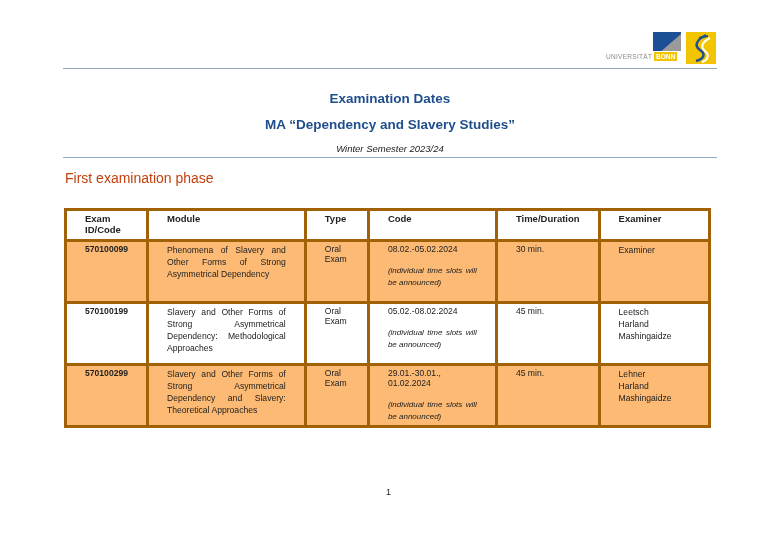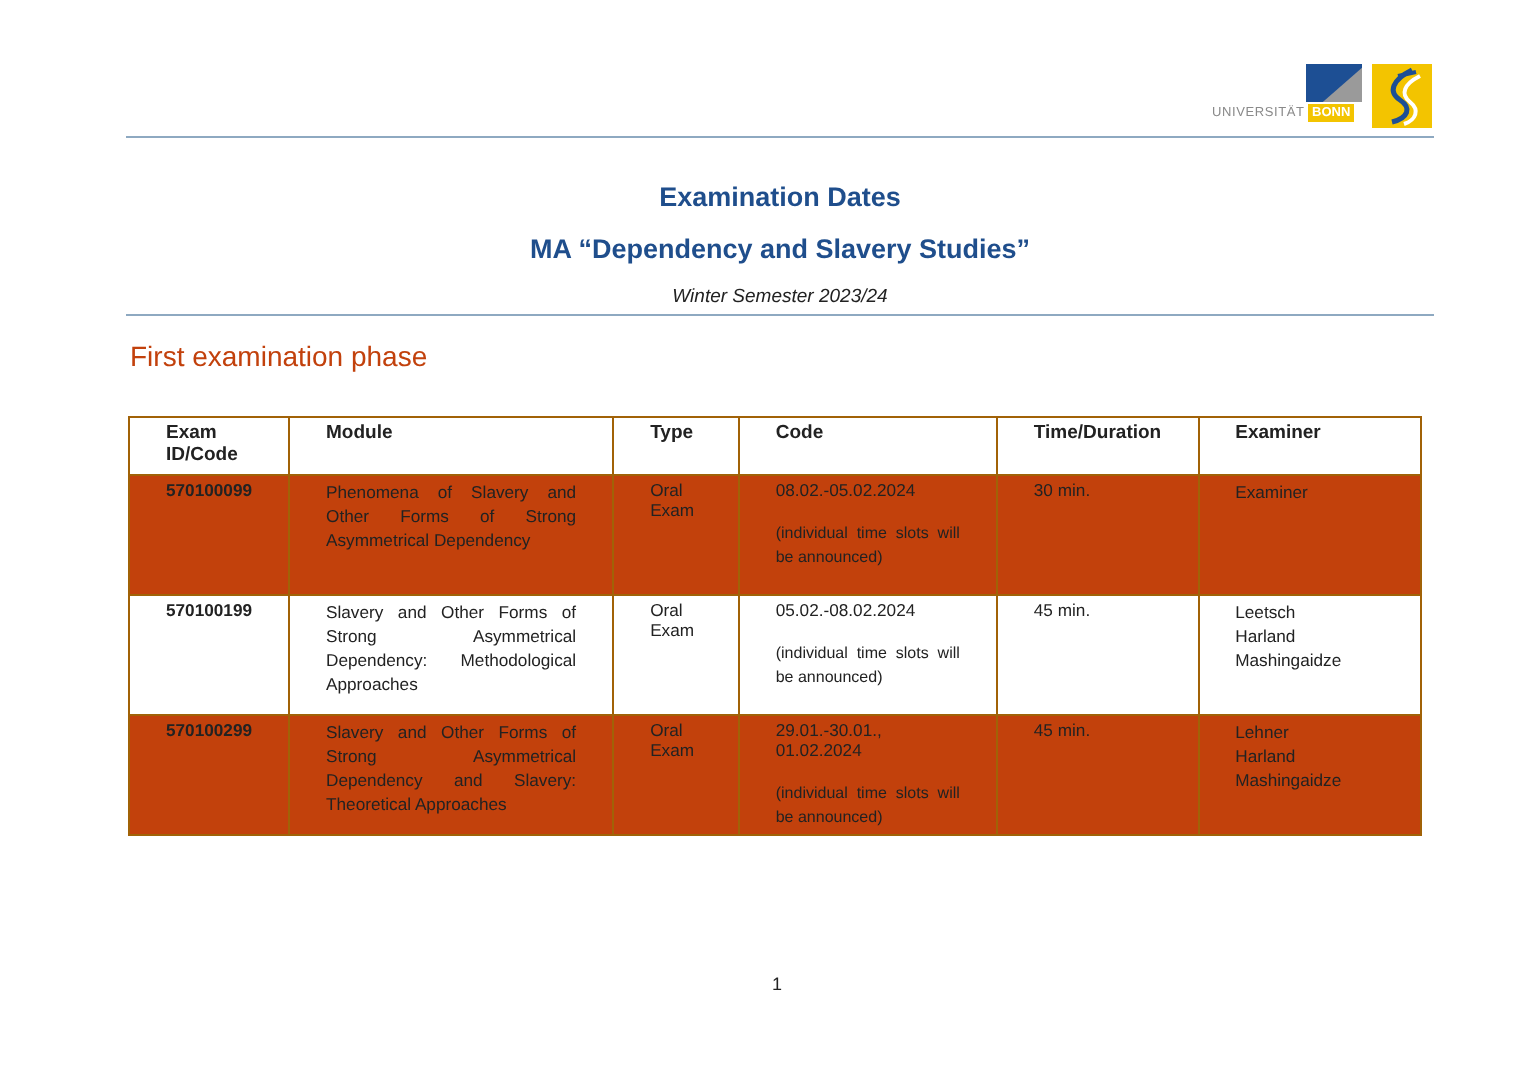--- a/index.html
+++ b/index.html
@@ -14,26 +14,26 @@
         clip-path: polygon(0 0, 100% 0, 100% 10%, 30% 100%, 0 100%); }
   .logo-emblem { position:absolute; left:80px; top:0; width:30px; height:32px; background:#f3c400; }
   .logo-emblem svg { position:absolute; left:0; top:0; }
   .title { position:absolute; left:0; width:780px; text-align:center; color:#1f4e8c; font-weight:bold; }
   .t1 { top:91px; font-size:13.5px; }
   .t2 { top:117px; font-size:13.5px; }
   .sub { position:absolute; top:143px; left:0; width:780px; text-align:center; font-size:9.5px; font-style:italic; color:#222; }
   .sub-line { position:absolute; left:63px; top:157px; width:654px; height:1px; background:#8ea9c1; }
   .section { position:absolute; left:65px; top:170px; font-size:14px; color:#c2410c; }
   table { position:absolute; left:64px; top:208px; width:647px; border-collapse:collapse; font-size:8.6px; }
-  td, th { border:1px solid #a16207; vertical-align:top; padding:2px 18px; text-align:left;margin-top:28px; }
+  td, th { border:3px solid #a16207; vertical-align:top; padding:2px 18px; text-align:left;margin-top:28px; }
   th { font-weight:bold; font-size:9.5px; background:#fff; height:24px; }
-  tr.shade td { background:#c2410c; }
+  tr.shade td { background:#fdba74; }
   td.code { font-weight:bold; }
   td.module { text-align:justify; line-height:12px; }
-  .note { display:block; margin-top:11px; font-size:8px; text-align:justify; text-align-last:left; line-height:12px; }
+  .note { display:block; margin-top:11px; font-size:8px; text-align:justify; text-align-last:left; line-height:12px;font-style:italic; }
   .date-main { display:block; }
   .exam-names span { display:block; line-height:12px; }
   .row td { height:55px; }
   .page-num { position:absolute; left:386px; top:487px; font-size:9px; }
 </style>
 </head>
 <body>
 
 <div class="logo">
   <span class="logo-text">UNIVERSITÄT</span>

